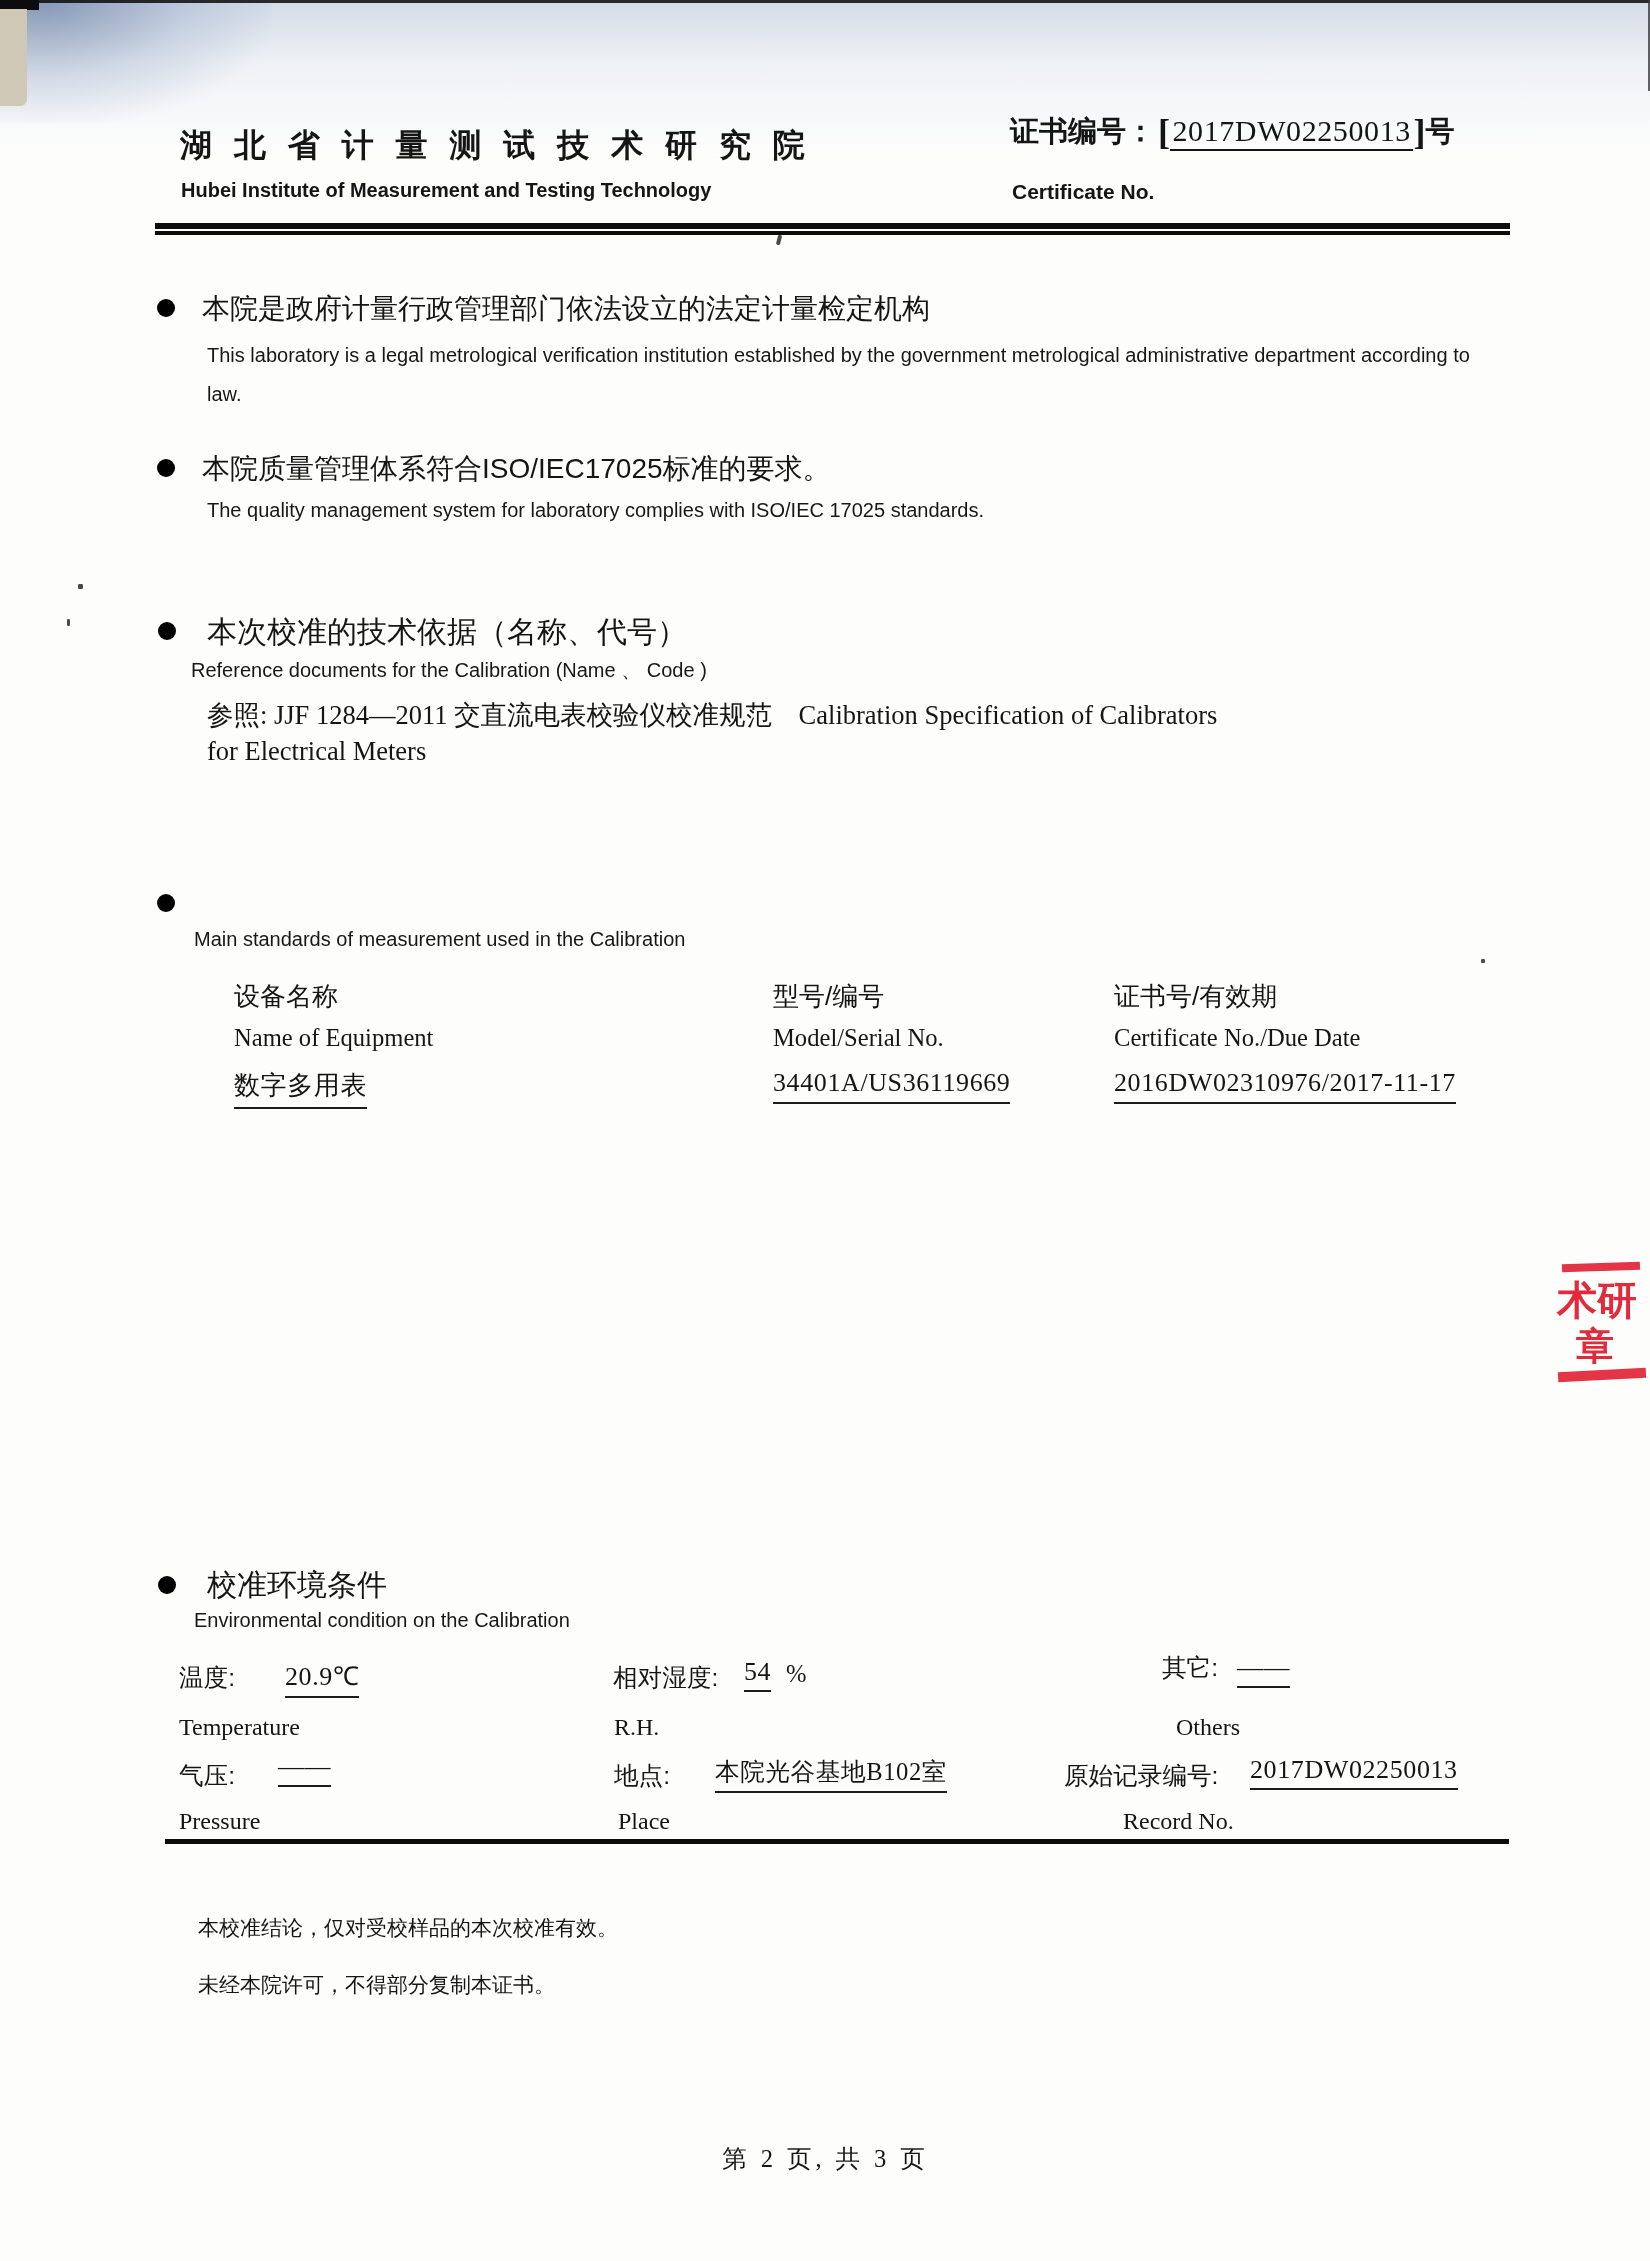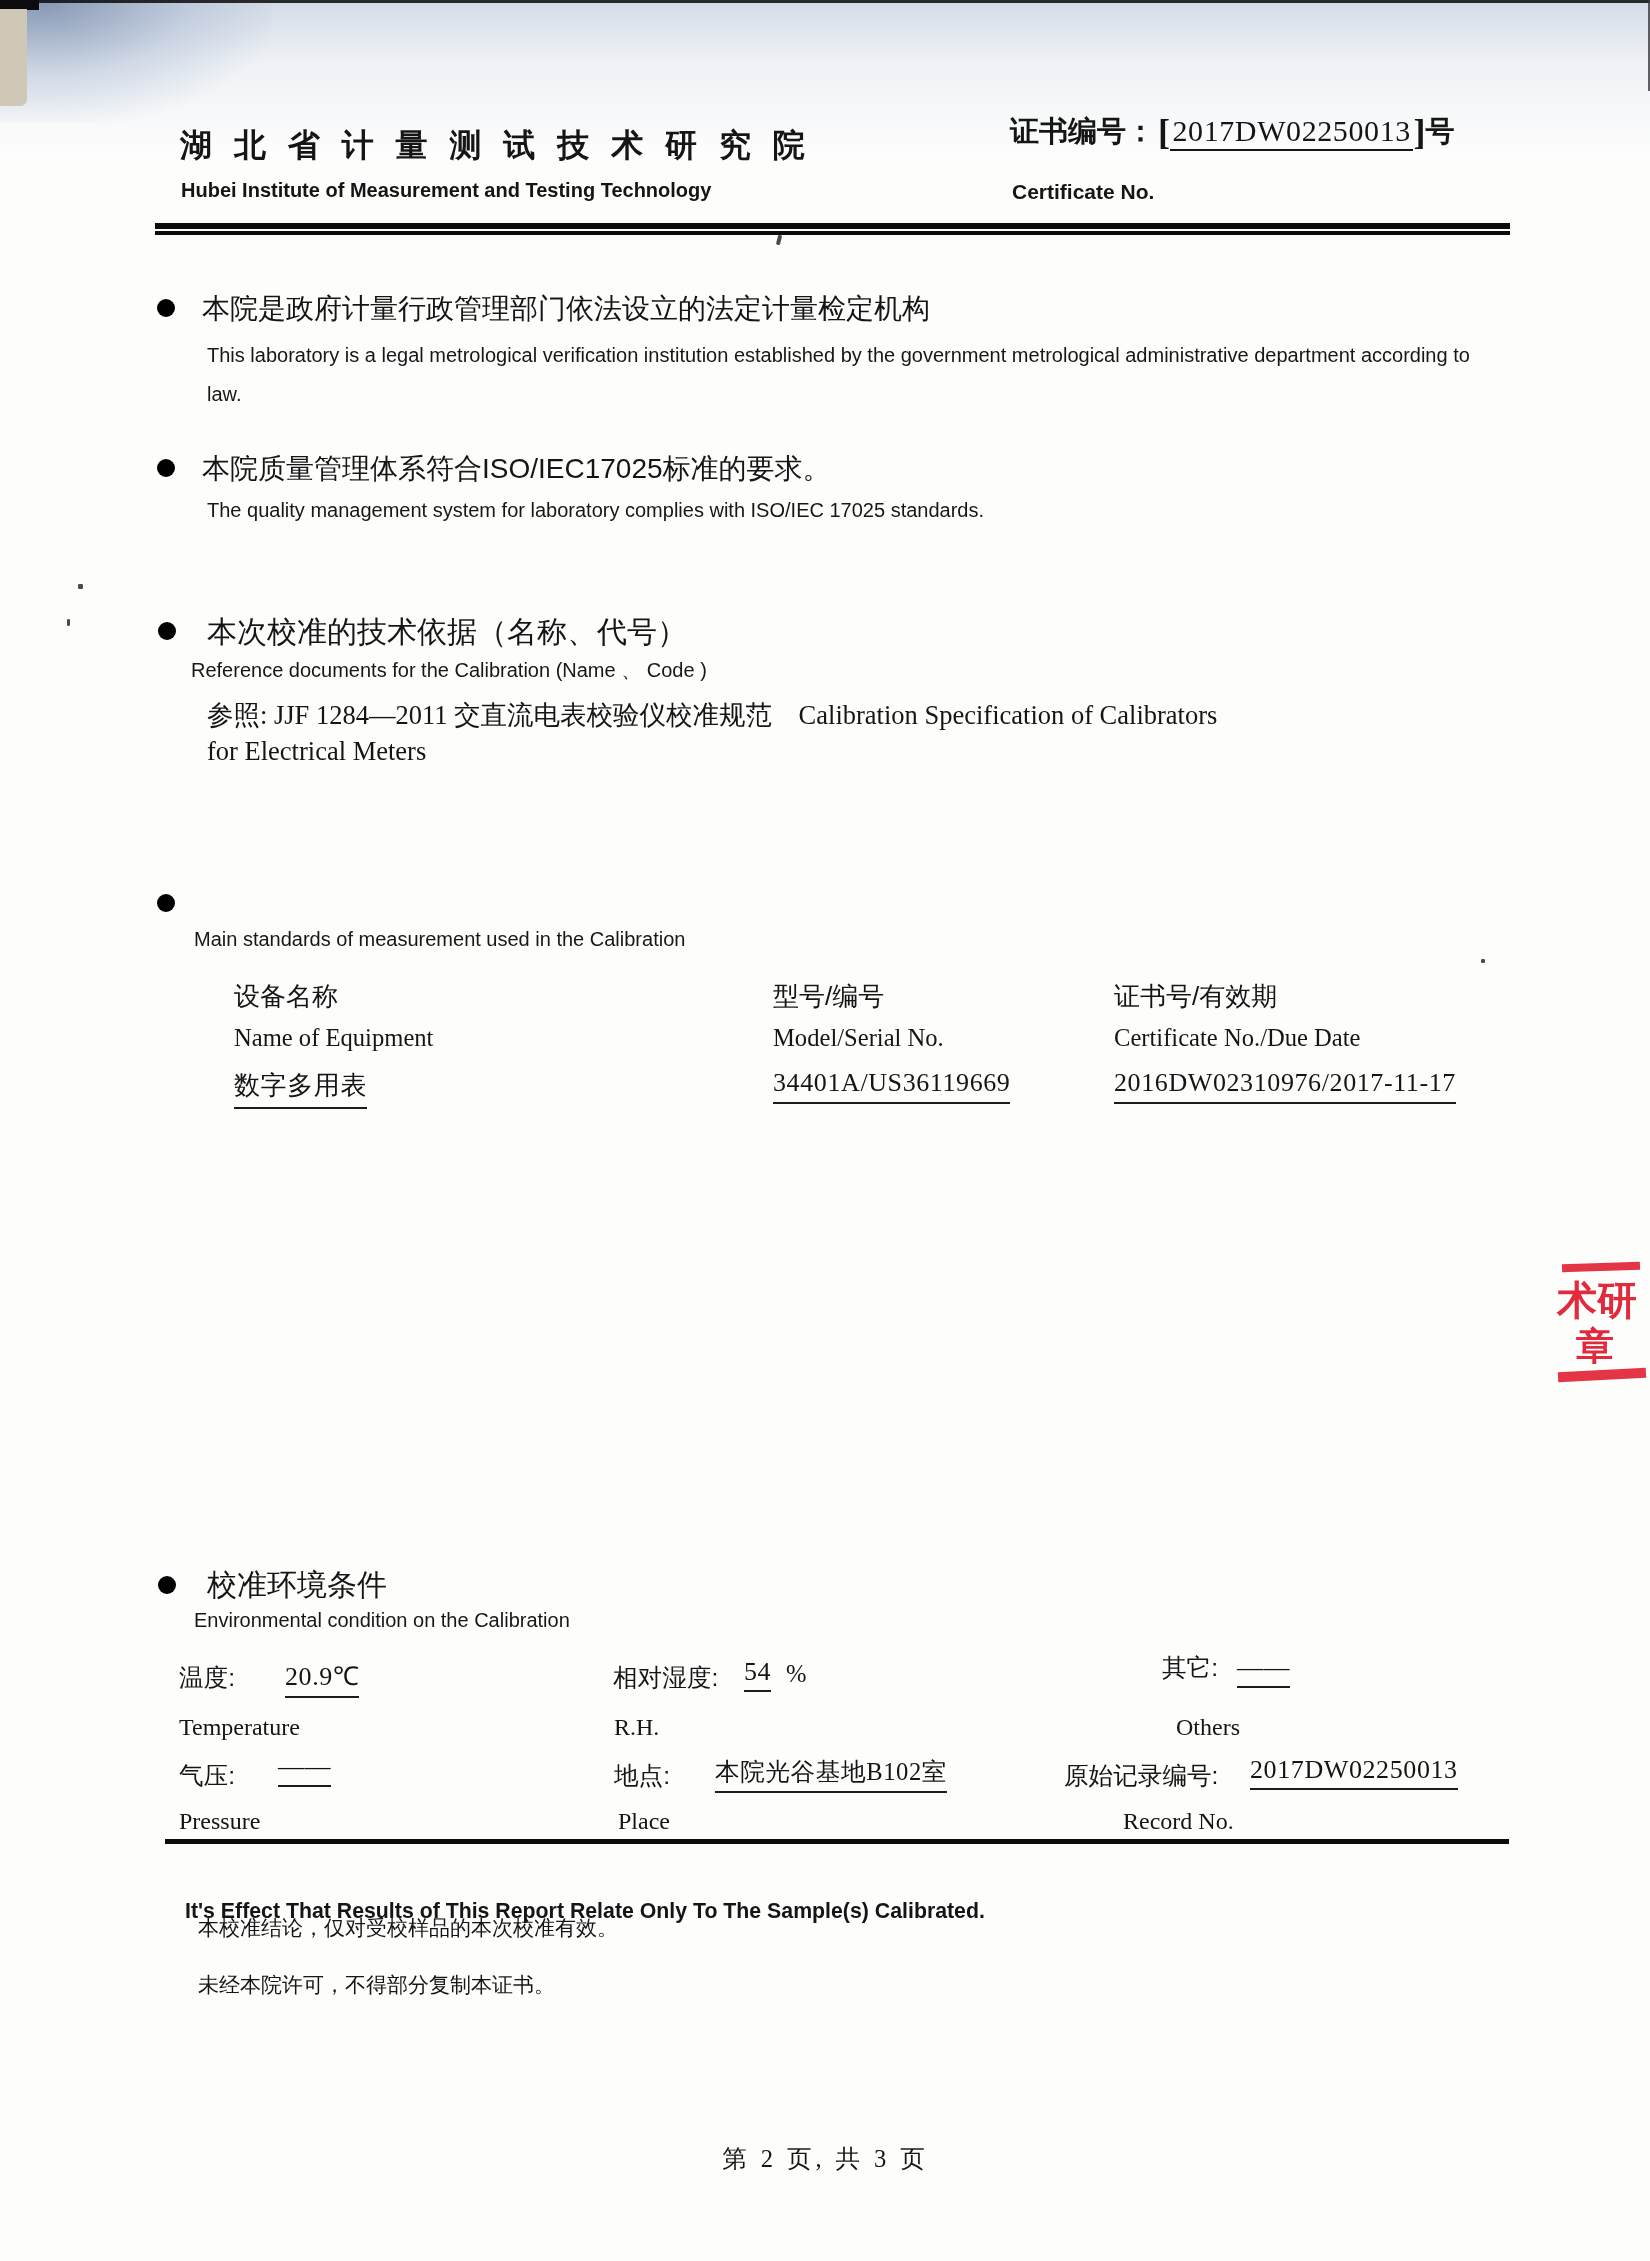--- a/index.html
+++ b/index.html
@@ -151,19 +151,18 @@
   <span class="env-label" style="left:1064px;top:1759px;">原始记录编号:</span>
   <span class="env-val" style="left:1250px;top:1755px;">2017DW02250013</span>
 
   <span class="env-en" style="left:179px;top:1808px;">Pressure</span>
   <span class="env-en" style="left:618px;top:1808px;">Place</span>
   <span class="env-en" style="left:1123px;top:1808px;">Record No.</span>
 
   <div class="rule-single"></div>
 
   <div class="note-cn" style="top:1868px;">本校准结论，仅对受校样品的本次校准有效。</div>
-  <div class="note-en" style="top:1899px;">It's Effect That Results of This Report Relate Only To The Sample(s) Calibrated.</div>
   <div class="note-cn" style="top:1925px;">未经本院许可，不得部分复制本证书。</div>
 
   <div class="page-footer">第 2 页, 共 3 页</div>
 
 </div>
 
 
 </body></html>

